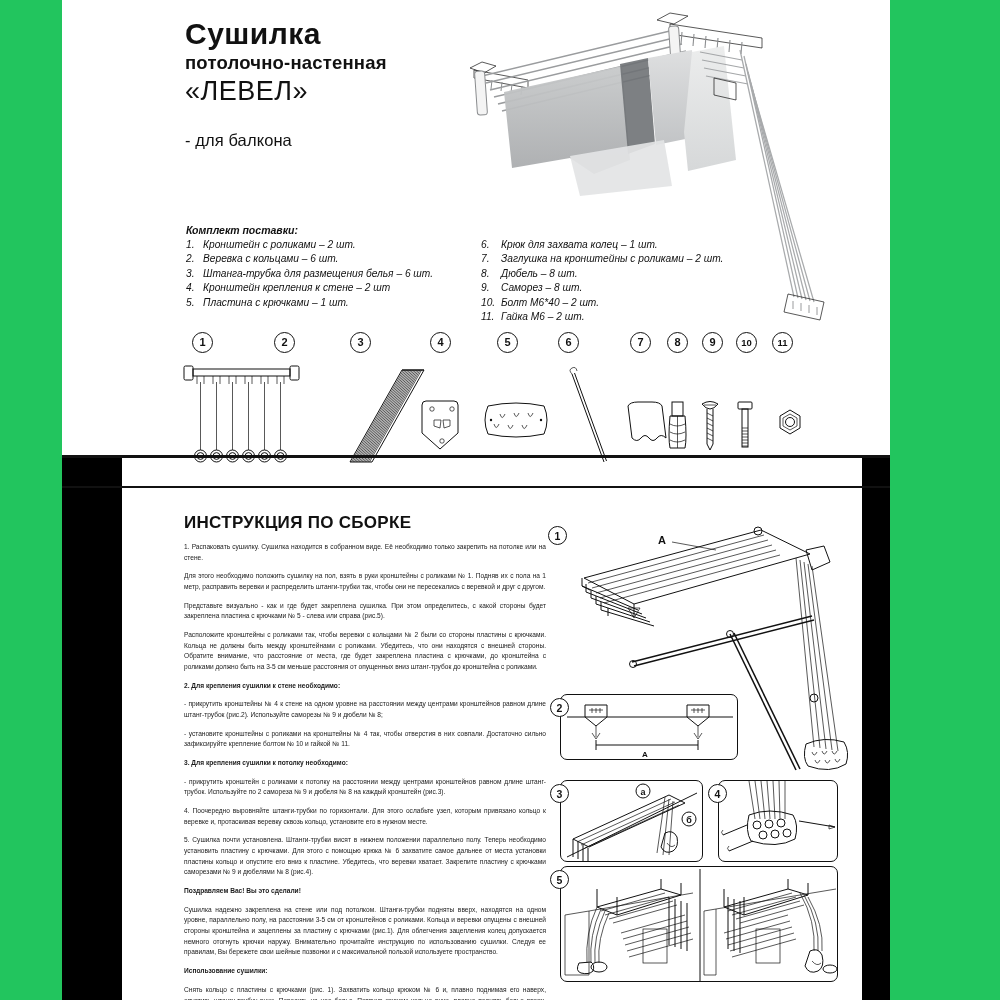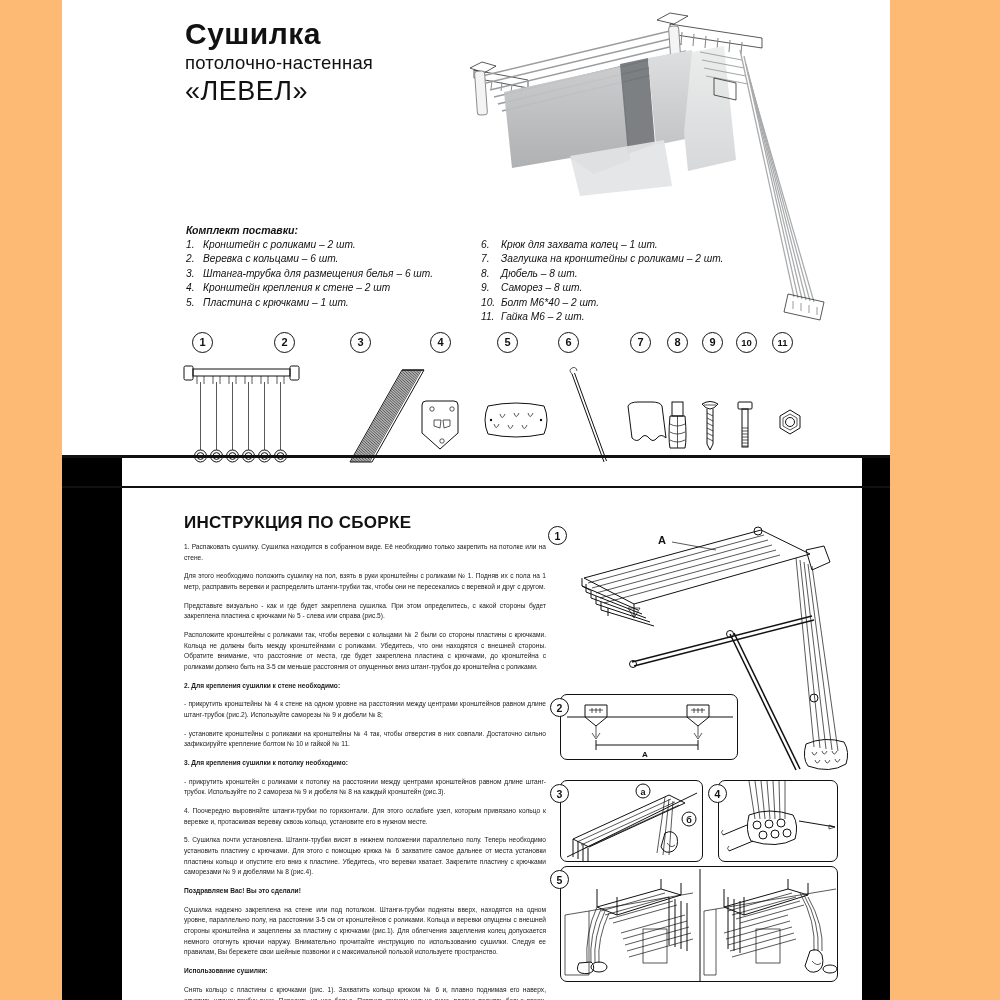--- a/index.html
+++ b/index.html
@@ -2,42 +2,42 @@
 <html><head>
 <meta charset="utf-8">
 <style>
   * { margin:0; padding:0; box-sizing:border-box; }
   html,body { width:1000px; height:1000px; }
   body {
     background:#000;
     font-family:"Liberation Sans", sans-serif;
     overflow:hidden;
   }
-  #page { position:relative; width:1000px; height:1000px; background:#fdba74; }
+  #page { position:relative; width:1000px; height:1000px; background:#22c55e; }
 
   
   .sheet {
     position:absolute;
     left:62px; top:0; width:828px; height:1000px;
     background:#fff;
   }
   
   .bar-left-lower {
     position:absolute; left:62px; top:457px; width:60px; height:543px;
     background:#000;
   }
   .bar-right-lower {
     position:absolute; left:862px; top:457px; width:28px; height:543px;
     background:#000;
   }
 
   
   .title-block { position:absolute; left:185px; top:18px; width:300px; }
   .t1 { font-size:30px; font-weight:bold; letter-spacing:.5px; color:#111; line-height:1.05; }
-  .t2 { font-size:18.5px; font-weight:normal; letter-spacing:.2px; color:#111; line-height:1.15; margin-top:2px;}
+  .t2 { font-size:18.5px; font-weight:bold; letter-spacing:.2px; color:#111; line-height:1.15; margin-top:2px;}
   .t3 { font-size:27px; font-weight:normal; letter-spacing:.5px; color:#111; line-height:1.1; margin-top:4px;}
   .bullets { margin-top:22px; }
   .bullets div { font-size:16.5px; color:#111; line-height:1.5; letter-spacing:.1px;}
 
   
   .photo { position:absolute; left:452px; top:8px; width:390px; height:330px; }
 
   
   .kit { position:absolute; left:186px; top:224px; width:560px;font-style:italic; }
   .kit-title { font-size:10.5px; font-weight:bold; color:#111; margin-bottom:2px; }
@@ -92,20 +92,21 @@
 
   <div class="sheet"></div>
   <div class="bar-left-lower"></div>
   <div class="bar-right-lower"></div>
 
   <div class="title-block">
     <div class="t1">Сушилка</div>
     <div class="t2">потолочно-настенная</div>
     <div class="t3">«ЛЕВЕЛ»</div>
     <div class="bullets">
+      <div>- для балкона</div>
     </div>
   </div>
 
   <div class="photo">
     <svg width="390" height="330" viewBox="0 0 390 330">
       <defs>
         <linearGradient id="cl1" x1="0" y1="0" x2="0" y2="1">
           <stop offset="0" stop-color="#c8cacb"></stop>
             <stop offset="1" stop-color="#a9abad"></stop>
         </linearGradient>

